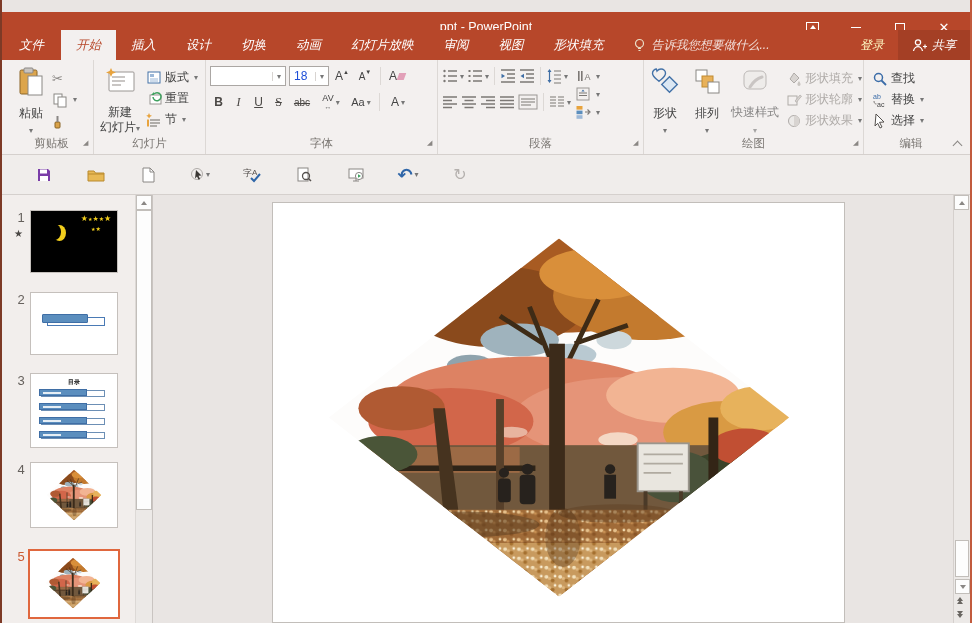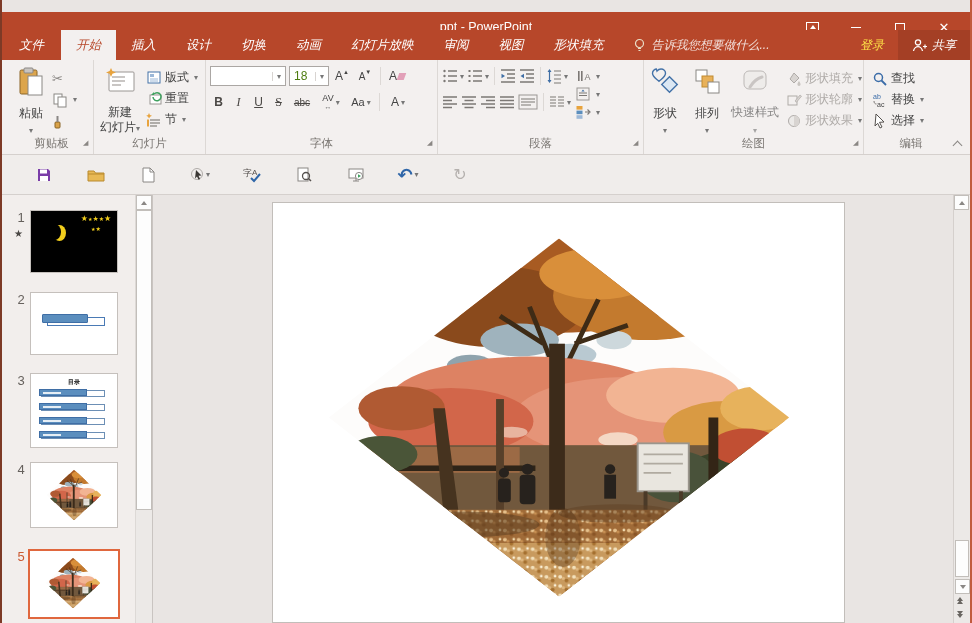--- a/index.html
+++ b/index.html
@@ -20,38 +20,38 @@
   .close-glyph { font-size:13px; line-height:1; }
 
   
   .tabrow { position:absolute; left:0; top:30px; width:968px; height:30px; background:#B7472A; display:flex; align-items:stretch;font-style:italic; }
   .tab { color:#fff; padding:0 15px; display:flex; align-items:center; font-size:12.5px; }
   .tab.active { background:#F3F0EF; color:#B7472A; }
   .tab.file { padding:0 17px; }
   .tellme { display:flex; align-items:center; margin-left:14px; color:rgba(255,255,255,.82); }
   .tellme svg { margin-right:6px; }
   .tabspacer { flex:1; }
-  .signin { color:#fde047; display:flex; align-items:center; padding:0 14px; }
+  .signin { color:#fef9c3; display:flex; align-items:center; padding:0 14px; }
   .sharebtn { display:flex; align-items:center; gap:5px; color:#fff; padding:0 14px; background:rgba(0,0,0,.10); }
 
   
   .ribbon { position:absolute; left:0; top:60px; width:968px; height:95px; background:#F3F0EF; border-bottom:1px solid #D5D0CD; display:flex; padding-left:8px; }
   .grp { position:relative; height:94px; border-right:1px solid #DCD8D5; padding-top:3px; }
   .grp-label { position:absolute; left:0; right:0; bottom:3px; text-align:center; color:#7A7672; font-size:11.5px; }
   .launcher { position:absolute; right:3px; bottom:4px; width:7px; height:7px; }
   .launcher::after { content:"◢"; position:absolute; left:0; top:-4px; font-size:7px; color:#8A8784; }
   .dd::after { content:"▾"; font-size:8px; color:#777; margin-left:2px; }
   .ddonly { font-size:8px; color:#777; }
   .bigbtn { display:flex; flex-direction:column; align-items:center; justify-content:space-between; padding-top:4px; height:72px; }
   .bigbtn .lbl { margin-top:3px; line-height:1.25; text-align:center; color:#444; }
   .minirow { display:flex; align-items:center; height:21px; gap:3px; white-space:nowrap; }
   .dis { color:#AFABA8; }
   .sep-v { width:1px; background:#DCD8D5; margin:4px 2px; align-self:stretch; }
   .combo { background:#fff; border:1px solid #ABA7A4; height:20px; display:flex; align-items:center; }
-  .combo .val { flex:1; padding:0 4px; color:#4d7c0f; }
+  .combo .val { flex:1; padding:0 4px; color:#1d4ed8; }
   .combo .arrow { width:13px; text-align:center; color:#777; font-size:8px; border-left:1px solid #D8D4D1; }
   .fontletter { display:inline-flex; align-items:center; justify-content:center; width:17px; height:20px; color:#4A4744; }
   .iconbtn { display:inline-flex; align-items:center; justify-content:center; height:20px; }
   .chev-collapse { position:absolute; right:8px; bottom:8px; width:9px; height:6px; }
   .chev-collapse::before { content:""; position:absolute; left:1px; top:2px; width:6px; height:6px; border-left:1.5px solid #8A8784; border-top:1.5px solid #8A8784; transform:rotate(45deg); }
 
   
   .qat { position:absolute; left:0; top:155px; width:968px; height:40px; background:#F0EDEB; border-bottom:1px solid #D5D0CD; display:flex; align-items:center; padding-left:16px; }
   .qbtn { width:52px; display:flex; align-items:center; justify-content:center; gap:2px; }
   .undo-glyph { color:#2F66A8; font-size:18px; font-weight:bold; line-height:1; }

